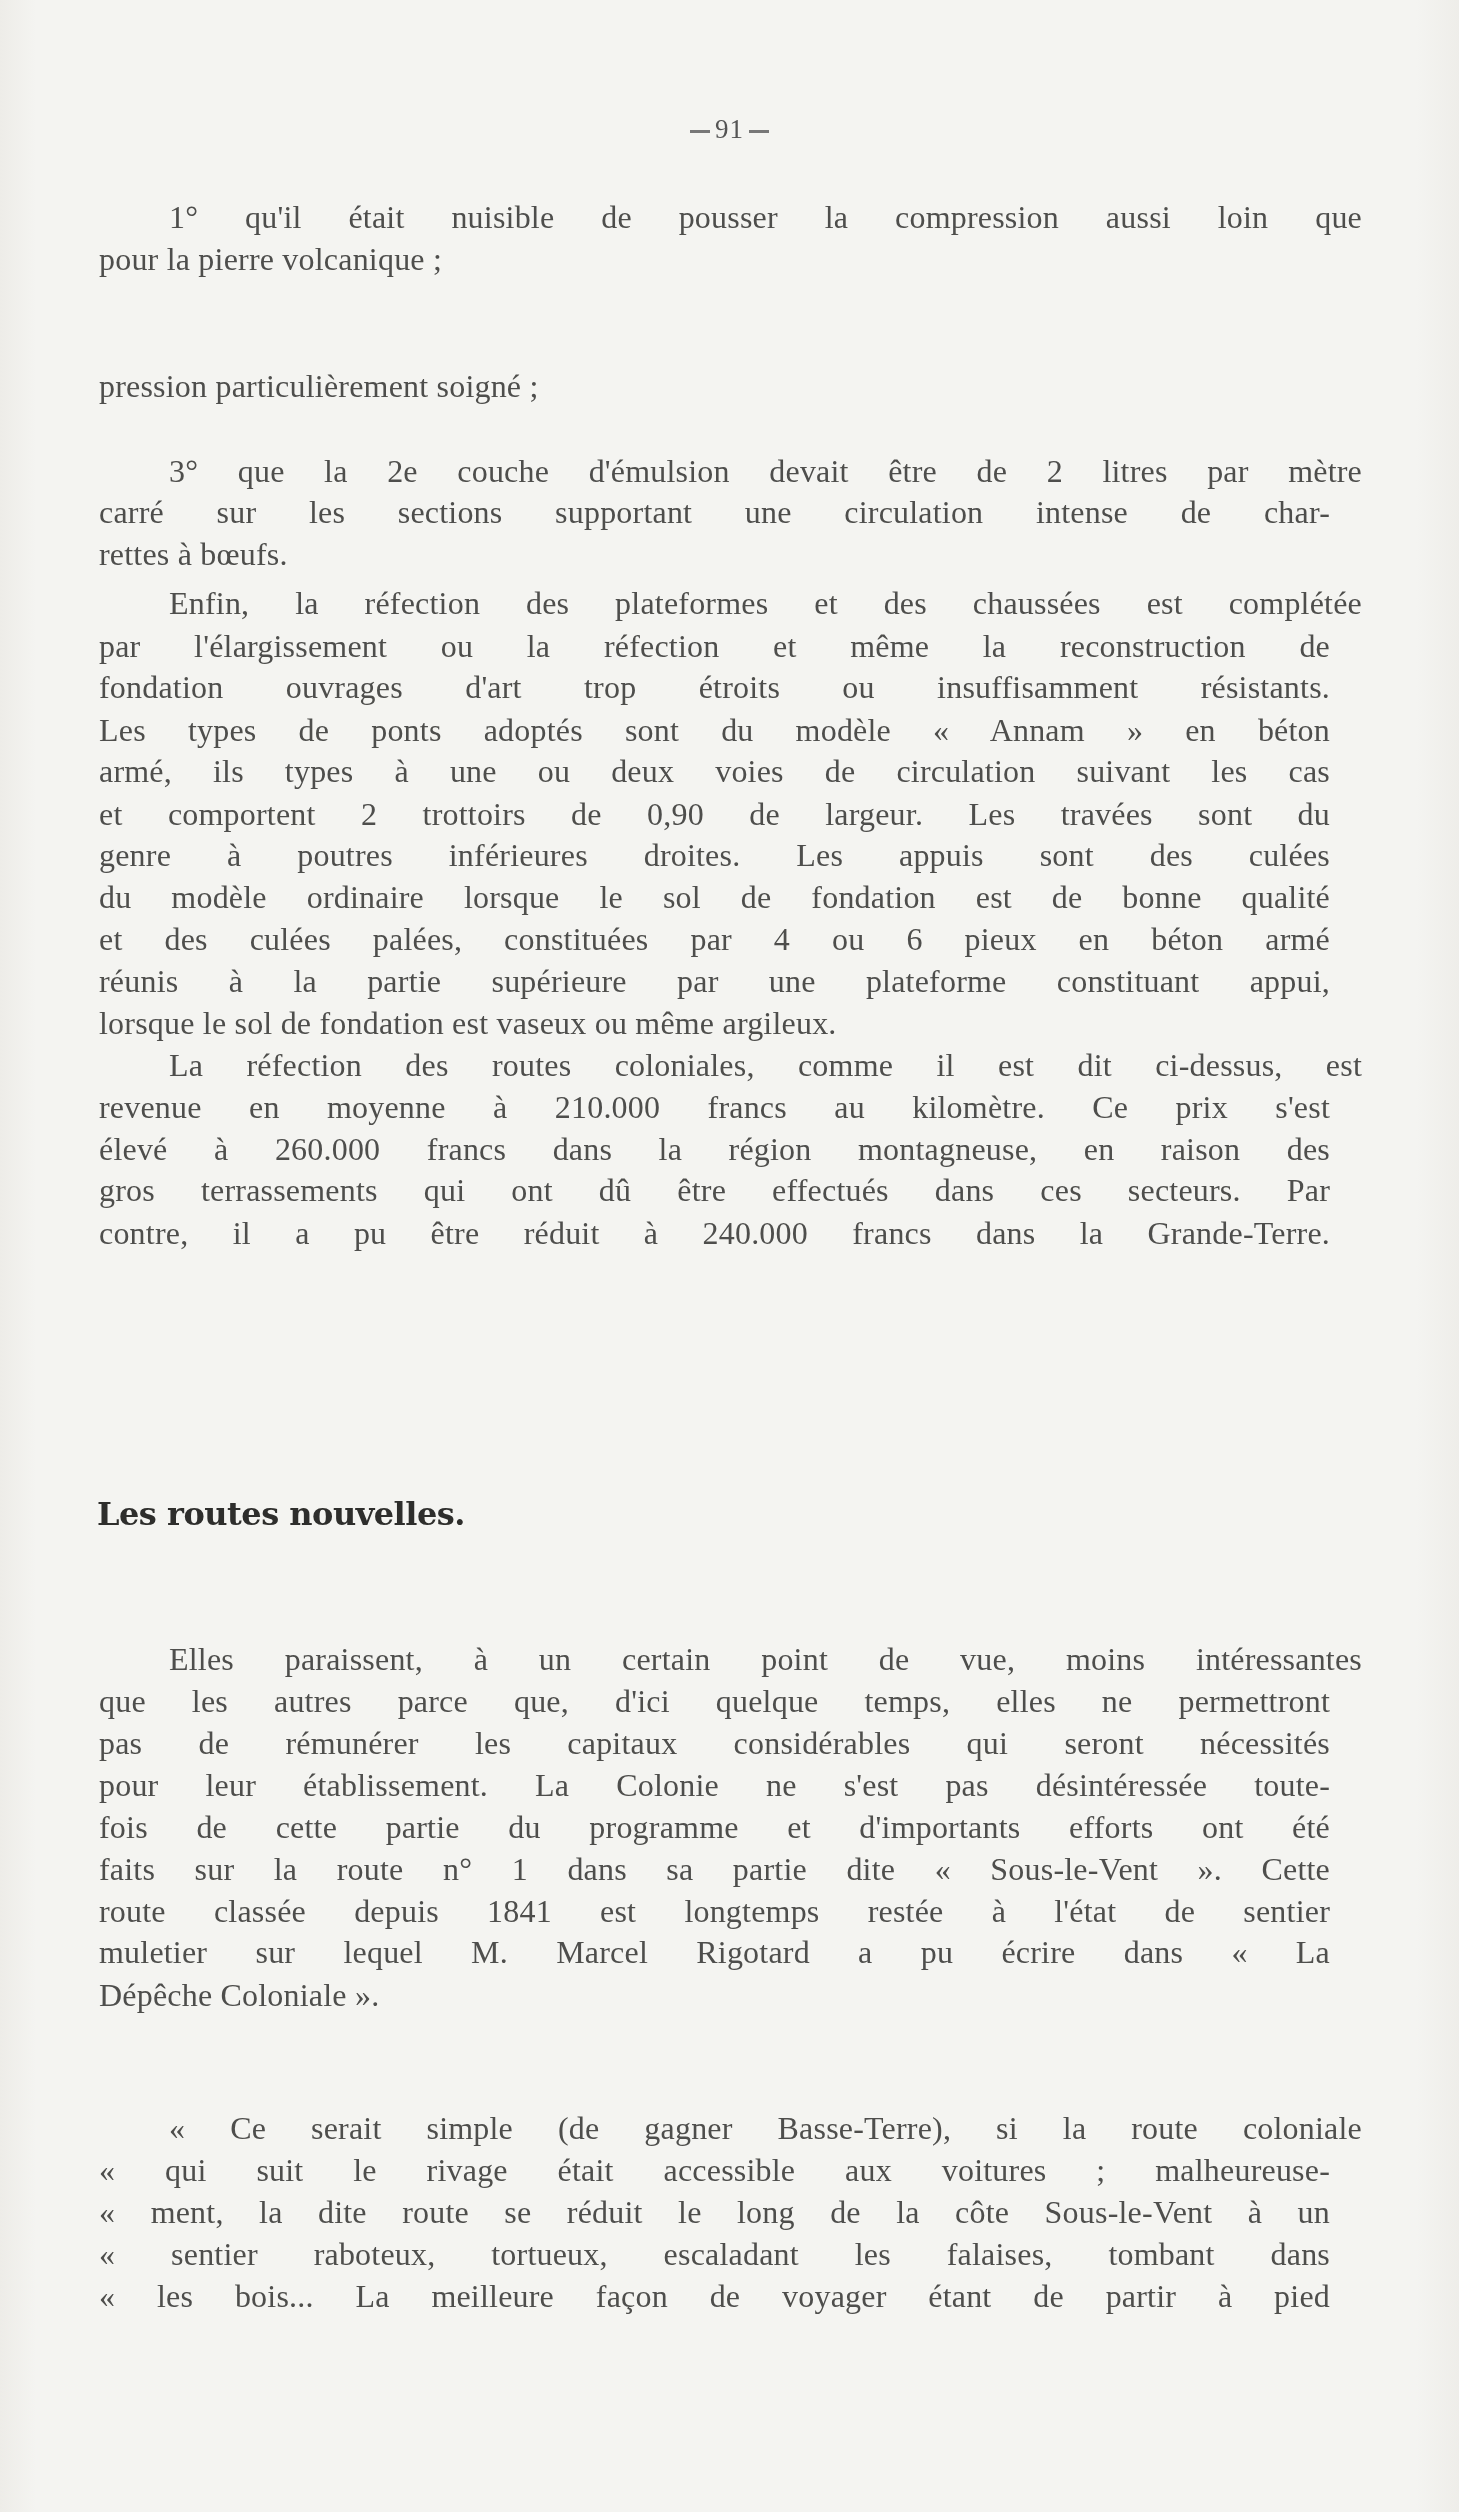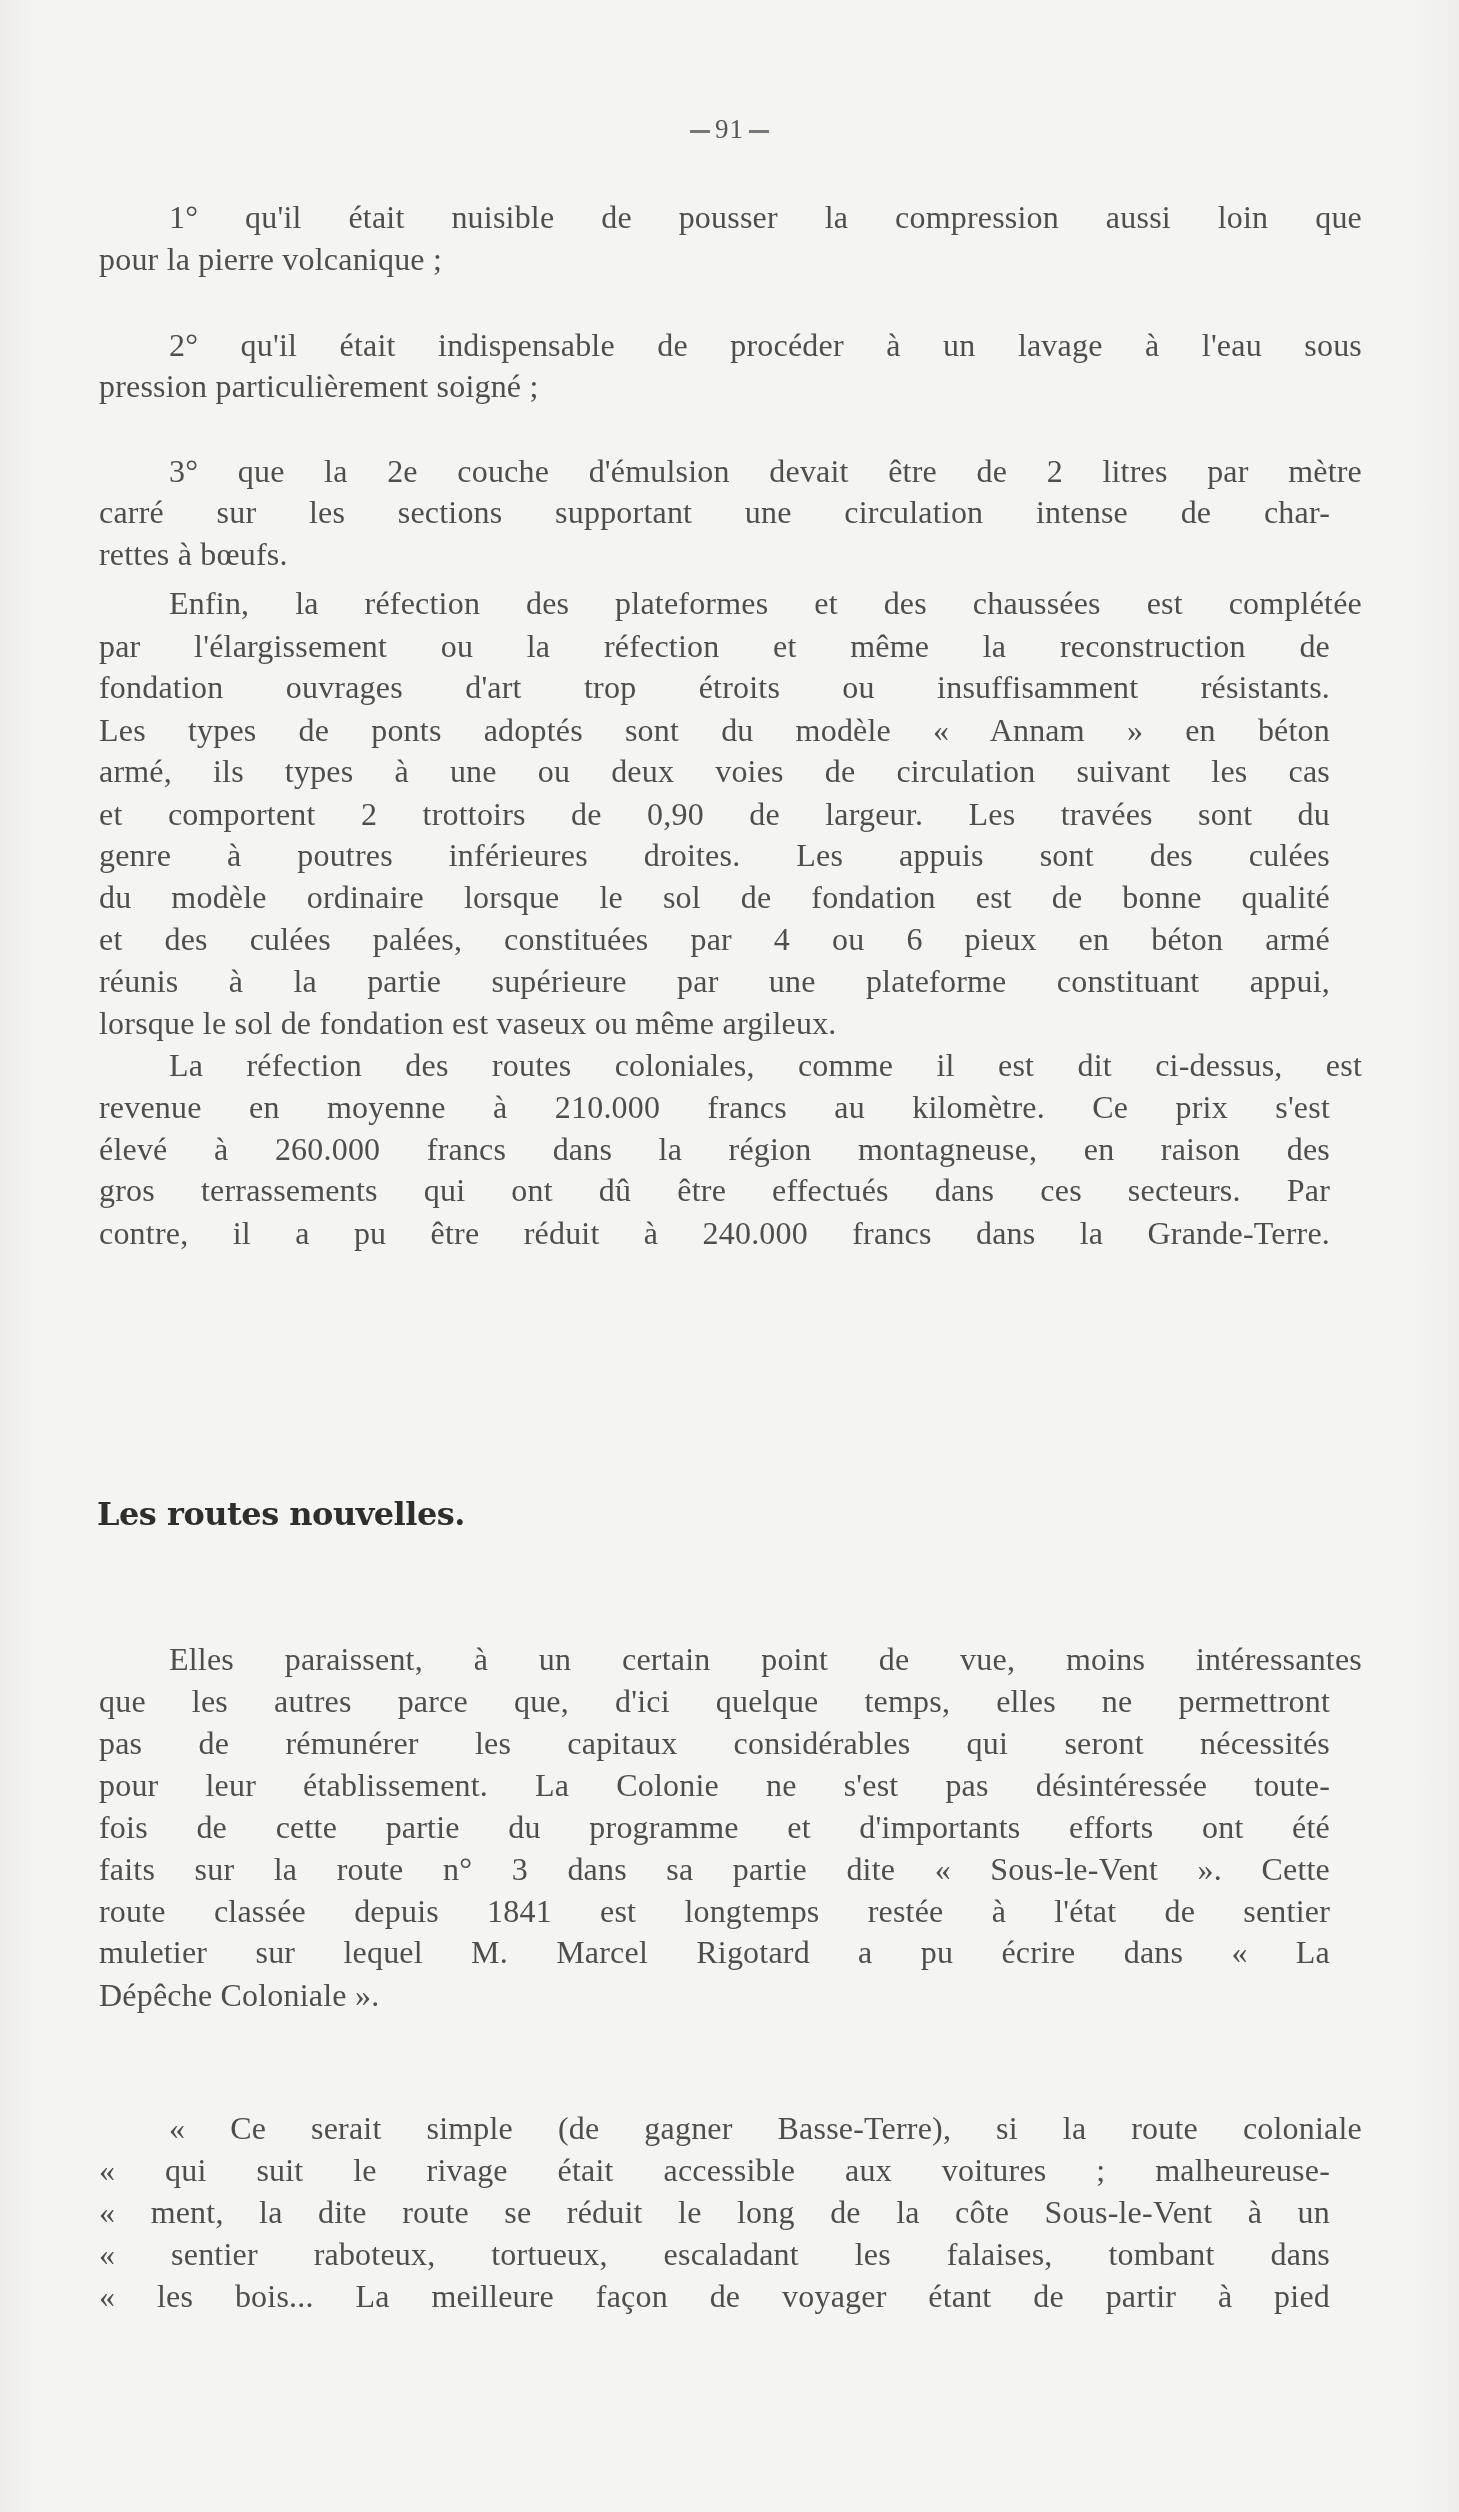--- a/index.html
+++ b/index.html
@@ -79,21 +79,20 @@
 
 <div class="page">
 
   <div class="page-number">
     <span class="dash"></span><span>91</span><span class="dash"></span>
   </div>
 
   <div class="line indent" style="top:197px">1° qu'il était nuisible de pousser la compression aussi loin que</div>
   <div class="line last" style="top:239px">pour la pierre volcanique ;</div>
 
-  <div class="line indent" style="top:325px">2° qu'il était indispensable de procéder à un lavage à l'eau sous</div>
   <div class="line last" style="top:366px">pression particulièrement soigné ;</div>
 
   <div class="line indent" style="top:451px">3° que la 2e couche d'émulsion devait être de 2 litres par mètre</div>
   <div class="line" style="top:492px">carré sur les sections supportant une circulation intense de char-</div>
   <div class="line last" style="top:534px">rettes à bœufs.</div>
 
   <div class="line indent" style="top:583px">Enfin, la réfection des plateformes et des chaussées est complétée</div>
   <div class="line" style="top:626px">par l'élargissement ou la réfection et même la reconstruction de</div>
   <div class="line" style="top:667px">fondation ouvrages d'art trop étroits ou insuffisamment résistants.</div>
   <div class="line" style="top:710px">Les types de ponts adoptés sont du modèle « Annam » en béton</div>
@@ -111,21 +110,21 @@
   <div class="line" style="top:1170px">gros terrassements qui ont dû être effectués dans ces secteurs. Par</div>
   <div class="line" style="top:1213px">contre, il a pu être réduit à 240.000 francs dans la Grande-Terre.</div>
 
   <div class="heading">Les routes nouvelles.</div>
 
   <div class="line indent" style="top:1639px">Elles paraissent, à un certain point de vue, moins intéressantes</div>
   <div class="line" style="top:1681px">que les autres parce que, d'ici quelque temps, elles ne permettront</div>
   <div class="line" style="top:1723px">pas de rémunérer les capitaux considérables qui seront nécessités</div>
   <div class="line" style="top:1765px">pour leur établissement. La Colonie ne s'est pas désintéressée toute-</div>
   <div class="line" style="top:1807px">fois de cette partie du programme et d'importants efforts ont été</div>
-  <div class="line" style="top:1849px">faits sur la route n° 3 dans sa partie dite « Sous-le-Vent ». Cette</div>
+  <div class="line" style="top:1849px">faits sur la route n° 1 dans sa partie dite « Sous-le-Vent ». Cette</div>
   <div class="line" style="top:1891px">route classée depuis 1841 est longtemps restée à l'état de sentier</div>
   <div class="line" style="top:1932px">muletier sur lequel M. Marcel Rigotard a pu écrire dans « La</div>
   <div class="line last" style="top:1975px">Dépêche Coloniale ».</div>
 
   <div class="line indent" style="top:2108px">« Ce serait simple (de gagner Basse-Terre), si la route coloniale</div>
   <div class="line" style="top:2150px">« qui suit le rivage était accessible aux voitures ; malheureuse-</div>
   <div class="line" style="top:2192px">« ment, la dite route se réduit le long de la côte Sous-le-Vent à un</div>
   <div class="line" style="top:2234px">« sentier raboteux, tortueux, escaladant les falaises, tombant dans</div>
   <div class="line" style="top:2276px">« les bois... La meilleure façon de voyager étant de partir à pied</div>
 

